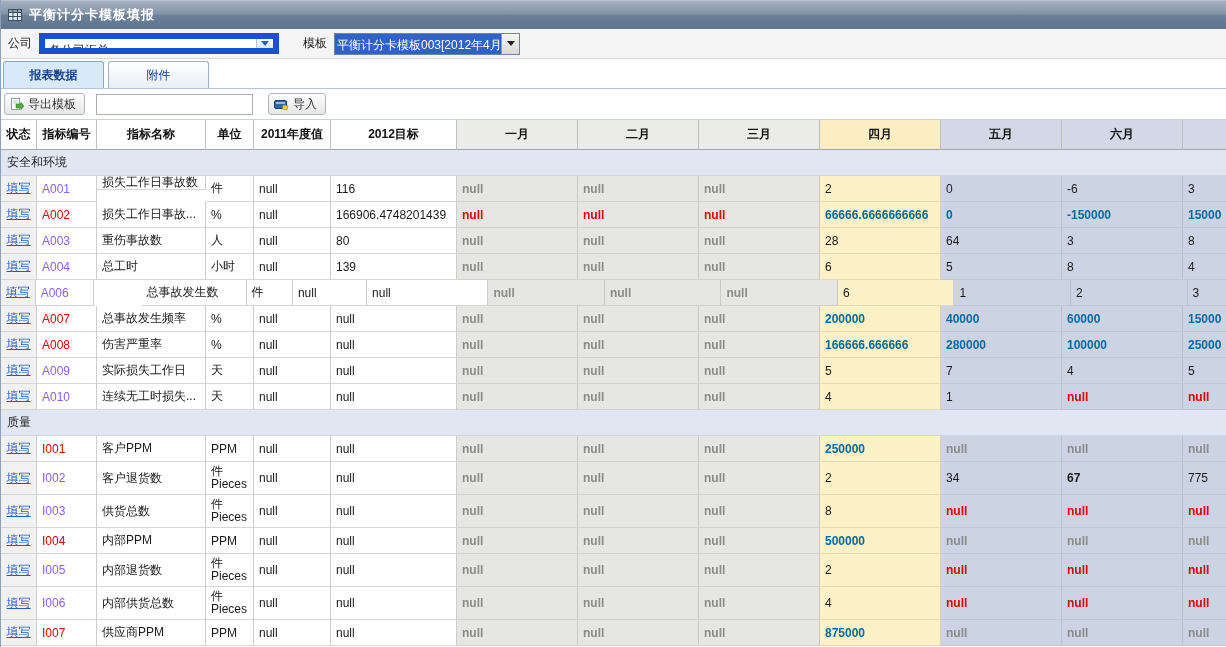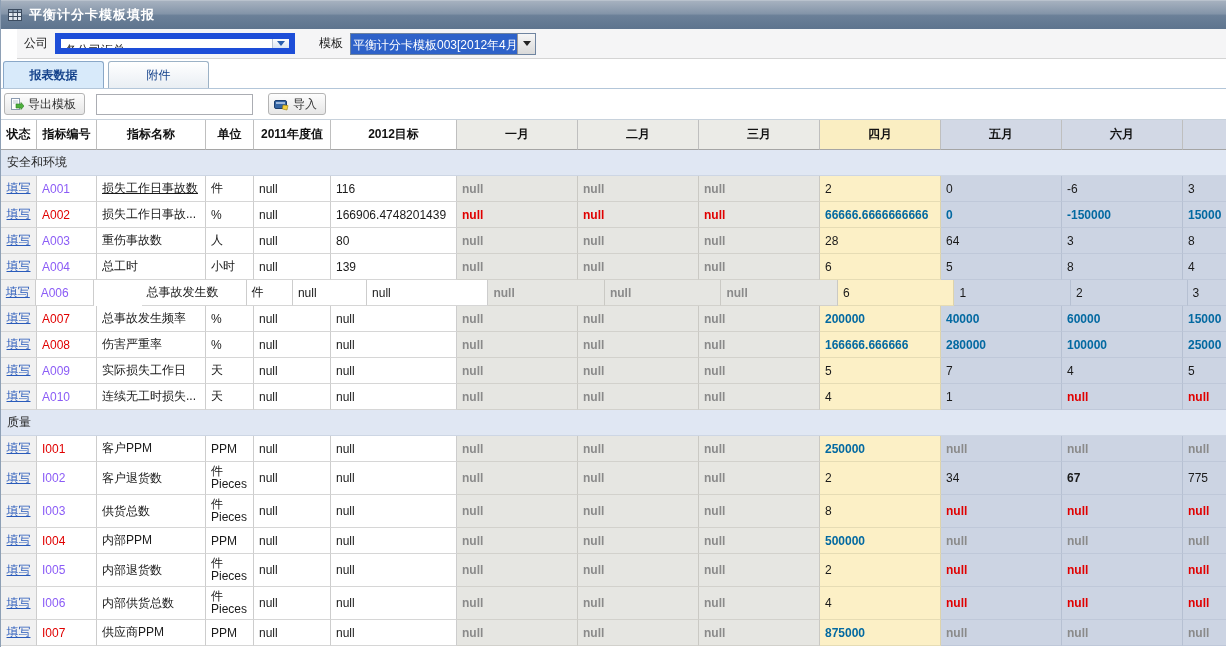--- a/index.html
+++ b/index.html
@@ -12,21 +12,21 @@
   
   .titlebar {
     height:29px; display:flex; align-items:center; gap:7px; padding-left:7px;
     background:linear-gradient(to bottom,#a6b1bf 0%,#8495a9 45%,#6b8098 52%,#5e748e 100%);
     border-top:1px solid #b9c2cd;
   }
   .titlebar .ttl { color:#fff; font-weight:bold; font-size:13px; letter-spacing:1px; }
   
   .formrow {
     height:30px; background:#f5f5f6; border-bottom:1px solid #d4d4d4;
-    display:flex; align-items:center; padding-left:7px;margin-left:16px;
+    display:flex; align-items:center; padding-left:7px;
   }
   .flabel { color:#222; margin-right:7px; }
   .combo { display:flex; width:240px; height:21px; border:6px solid #1d4ed8; background:#fff; }
   .combo .cval { flex:1; padding:3px 4px 0 4px; overflow:hidden; white-space:nowrap; }
   .combo .ctrig {
     width:17px; border-left:1px solid #b8c4d1; display:flex; align-items:center; justify-content:center;
     background:linear-gradient(to bottom,#fdfdfd,#dbe6f2); cursor:pointer;
   }
   .tri-blue { width:0;height:0;border-left:4px solid transparent;border-right:4px solid transparent;border-top:5px solid #2a5fae; }
   .tri-blk  { width:0;height:0;border-left:4px solid transparent;border-right:4px solid transparent;border-top:5px solid #222; }
@@ -174,21 +174,21 @@
       <div class="grow" style="height: 26px;">
         <div class="secrow" style="width: 1303px; height: 26px;">安全和环境</div>
       </div>
       <div class="grow" style="height: 26px;">
         <div class="cell status" style="width: 36px; height: 26px;">
           <span class="fill-link">填写</span>
         </div>
         <div class="cell" style="width: 60px; height: 26px;">
           <span class="code">A001</span>
         </div>
-        <div class="cell" style="width: 109px; height: 26px; text-decoration: underline;">损失工作日事故数</div>
+        <div class="cell" style="width: 109px; height: 14px;">损失工作日事故数</div>
         <div class="cell" style="width: 48px; height: 26px;">件</div>
         <div class="cell" style="width: 77px; height: 26px;">null</div>
         <div class="cell" style="width: 126px; height: 26px;">116</div>
         <div class="cell m-g" style="width: 121px; height: 26px;">
           <span class="v-null">null</span>
         </div>
         <div class="cell m-g" style="width: 121px; height: 26px;">
           <span class="v-null">null</span>
         </div>
         <div class="cell m-g" style="width: 121px; height: 26px;">

